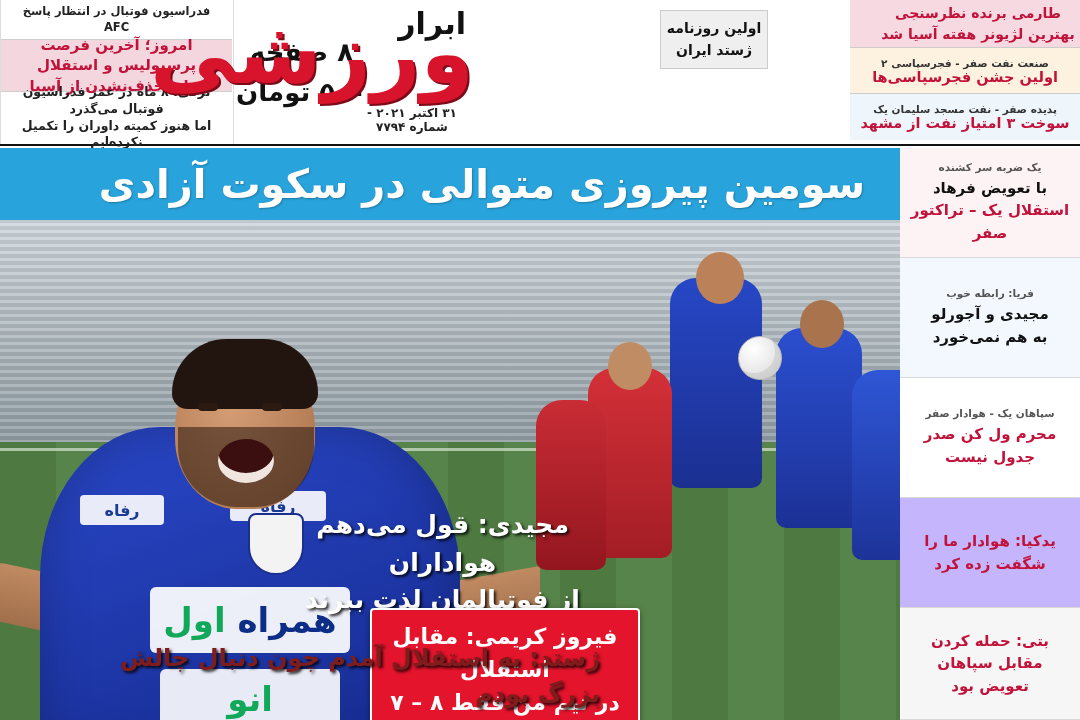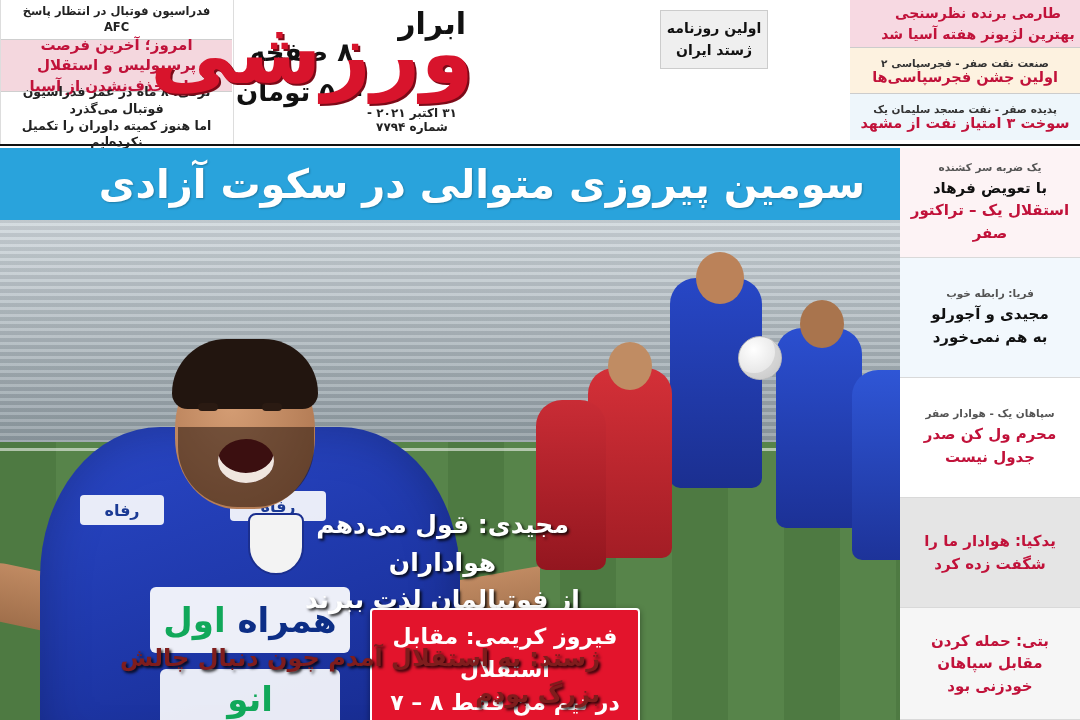--- a/index.html
+++ b/index.html
@@ -352,21 +352,21 @@
   .sb-item .kicker {
     font-size: 10.5px; color: #555; font-weight: bold; margin-bottom: 4px;
   }
   .sb-item .title {
     font-size: 15px; color: #c1123a; font-weight: bold; line-height: 1.5;
   }
   .sb-item .title.dark { color: #111; }
   .sb1 { background: #fdf3f5; height: 110px; display:flex; flex-direction:column; justify-content:center; }
   .sb2 { background: #f2f8fd; height: 120px; display:flex; flex-direction:column; justify-content:center; }
   .sb3 { background: #ffffff; height: 120px; display:flex; flex-direction:column; justify-content:center; }
-  .sb4 { background: #e5e5e5; height: 110px; display:flex; flex-direction:column; justify-content:center; }
+  .sb4 { background: #c4b5fd; height: 110px; display:flex; flex-direction:column; justify-content:center; }
   .sb5 { background: #f6f6f6; height: 112px; display:flex; flex-direction:column; justify-content:center; }
 </style>
 </head>
 <body>
 
 <div id="page">
 
   <div class="masthead">
 
     <div class="mh-left-col">
@@ -480,17 +480,17 @@
     </div>
     <div class="sb-item sb3">
       <div class="kicker">سپاهان یک - هوادار صفر</div>
       <div class="title">محرم ول کن صدر جدول نیست</div>
     </div>
     <div class="sb-item sb4">
       <div class="title">یدکیا: هوادار ما را شگفت زده کرد</div>
     </div>
     <div class="sb-item sb5">
       <div class="title">بتی: حمله کردن مقابل سپاهان</div>
-      <div class="title">خودزنی بود</div>
+      <div class="title">تعویض بود</div>
     </div>
   </div>
 
 </div>
 
 </body></html>

